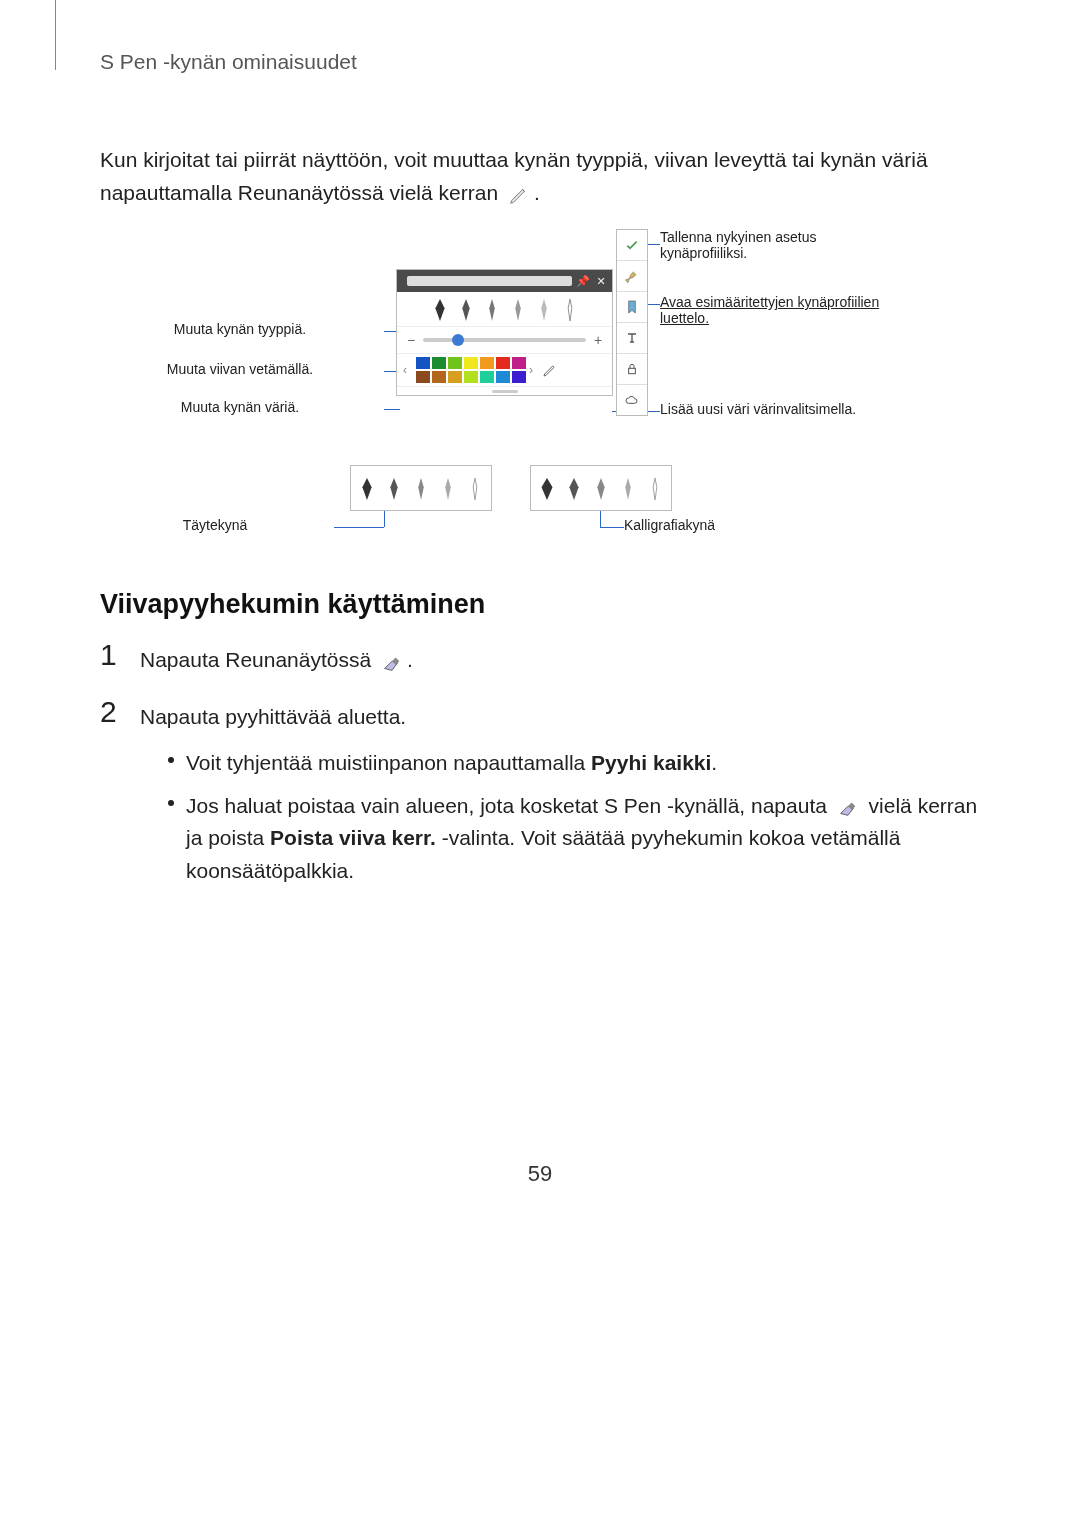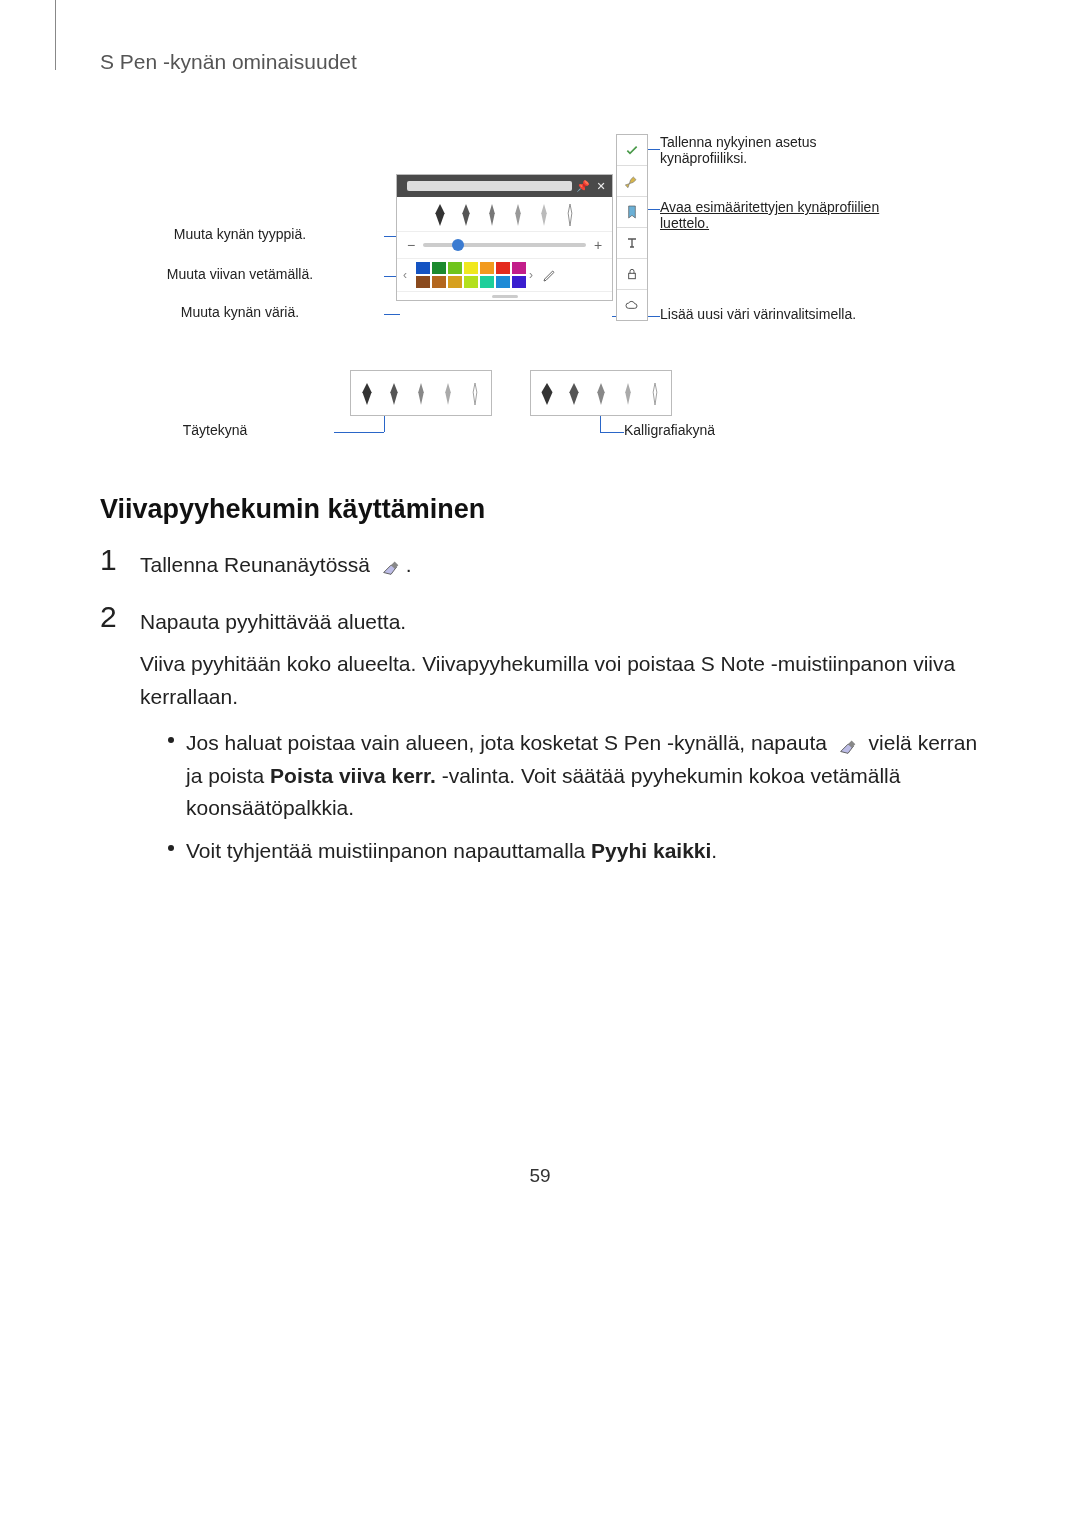--- a/index.html
+++ b/index.html
@@ -257,31 +257,40 @@
     justify-content: center;
   }
   .bell-ico { width: 26px; height: 26px; }
   .note-text { font-size: 21px; line-height: 1.55; padding-top: 8px; }
   .inline-ico { display: inline-block; vertical-align: middle; width: 22px; height: 22px; margin: 0 4px; }
   .page-num {
     position: absolute;
     bottom: 40px;
     left: 0; right: 0;
     text-align: center;
-    font-size: 19px;
+    font-size: 22px;
     color: #333;
   }
 </style>
 </head>
 <body>
 
 <div class="page">
   <div class="side-rule"></div>
   <div class="header">S Pen -kynän ominaisuudet</div>
 
+  <p class="body-text">
+    <span>Kun kirjoitat tai piirrät näyttöön, voit muuttaa kynän tyyppiä, viivan leveyttä tai kynän väriä napauttamalla Reunanäytössä vielä kerran </span>
+    <span class="inline-ico">
+      <svg viewBox="0 0 24 24">
+          <path d="M3 21l3-1 12-12-2-2L4 18l-1 3z" fill="#e6e6e6" stroke="#777" stroke-width="1"></path>
+          <path d="M16 6l2 2" stroke="#555" stroke-width="1"></path>
+        </svg>
+    </span><span>.</span>
+  </p>
 
   <div class="diagram-wrap">
 
     <div class="callout left" style="left:0; top:82px; width:280px;">Muuta kynän tyyppiä.</div>
     <div class="callout-line" style="left:284px; top:92px; width:16px;"></div>
 
     <div class="callout left" style="left:0; top:122px; width:280px;">Muuta viivan vetämällä.</div>
     <div class="callout-line" style="left:284px; top:132px; width:16px;"></div>
 
     <div class="callout left" style="left:0; top:160px; width:280px;">Muuta kynän väriä.</div>
@@ -472,56 +481,55 @@
         </span>
     </div>
   </div>
 
   <h2>Viivapyyhekumin käyttäminen</h2>
 
   <div class="num-list">
     <div class="num-item">
       <div class="num">1</div>
       <div class="num-body">
-        <span>Tallenna Reunanäytössä </span>
+        <span>Napauta Reunanäytössä </span>
         <span class="inline-ico">
           <svg viewBox="0 0 24 24">
               <path d="M4 18l8-8 6 2-6 8z" fill="#bcbce6" stroke="#555" stroke-width="1"></path>
               <path d="M12 10l4-4 4 4-4 4z" fill="#888"></path>
             </svg>
         </span><span>.</span>
       </div>
     </div>
 
     <div class="num-item">
       <div class="num">2</div>
       <div class="num-body">
         <div>Napauta pyyhittävää aluetta.</div>
-        <div style="margin-top:10px;">Viiva pyyhitään koko alueelta. Viivapyyhekumilla voi poistaa S Note -muistiinpanon viiva kerrallaan.</div>
 
         <div class="sub-list">
+          <div class="sub-item">
+            <span class="dot"></span>
+            <div>
+              <span>Voit tyhjentää muistiinpanon napauttamalla </span><b>Pyyhi kaikki</b><span>.</span>
+            </div>
+          </div>
           <div class="sub-item">
             <span class="dot"></span>
             <div>
               <span>Jos haluat poistaa vain alueen, jota kosketat S Pen -kynällä, napauta </span>
               <span class="inline-ico">
                 <svg viewBox="0 0 24 24">
                     <path d="M4 18l8-8 6 2-6 8z" fill="#bcbce6" stroke="#555" stroke-width="1"></path>
                     <path d="M12 10l4-4 4 4-4 4z" fill="#888"></path>
                   </svg>
               </span>
               <span> vielä kerran ja poista </span><b>Poista viiva kerr.</b><span> -valinta. Voit säätää pyyhekumin kokoa vetämällä koonsäätöpalkkia.</span>
             </div>
           </div>
-          <div class="sub-item">
-            <span class="dot"></span>
-            <div>
-              <span>Voit tyhjentää muistiinpanon napauttamalla </span><b>Pyyhi kaikki</b><span>.</span>
-            </div>
-          </div>
         </div>
       </div>
     </div>
   </div>
 
 
   <div class="page-num">59</div>
 </div>
 
 </body></html>

